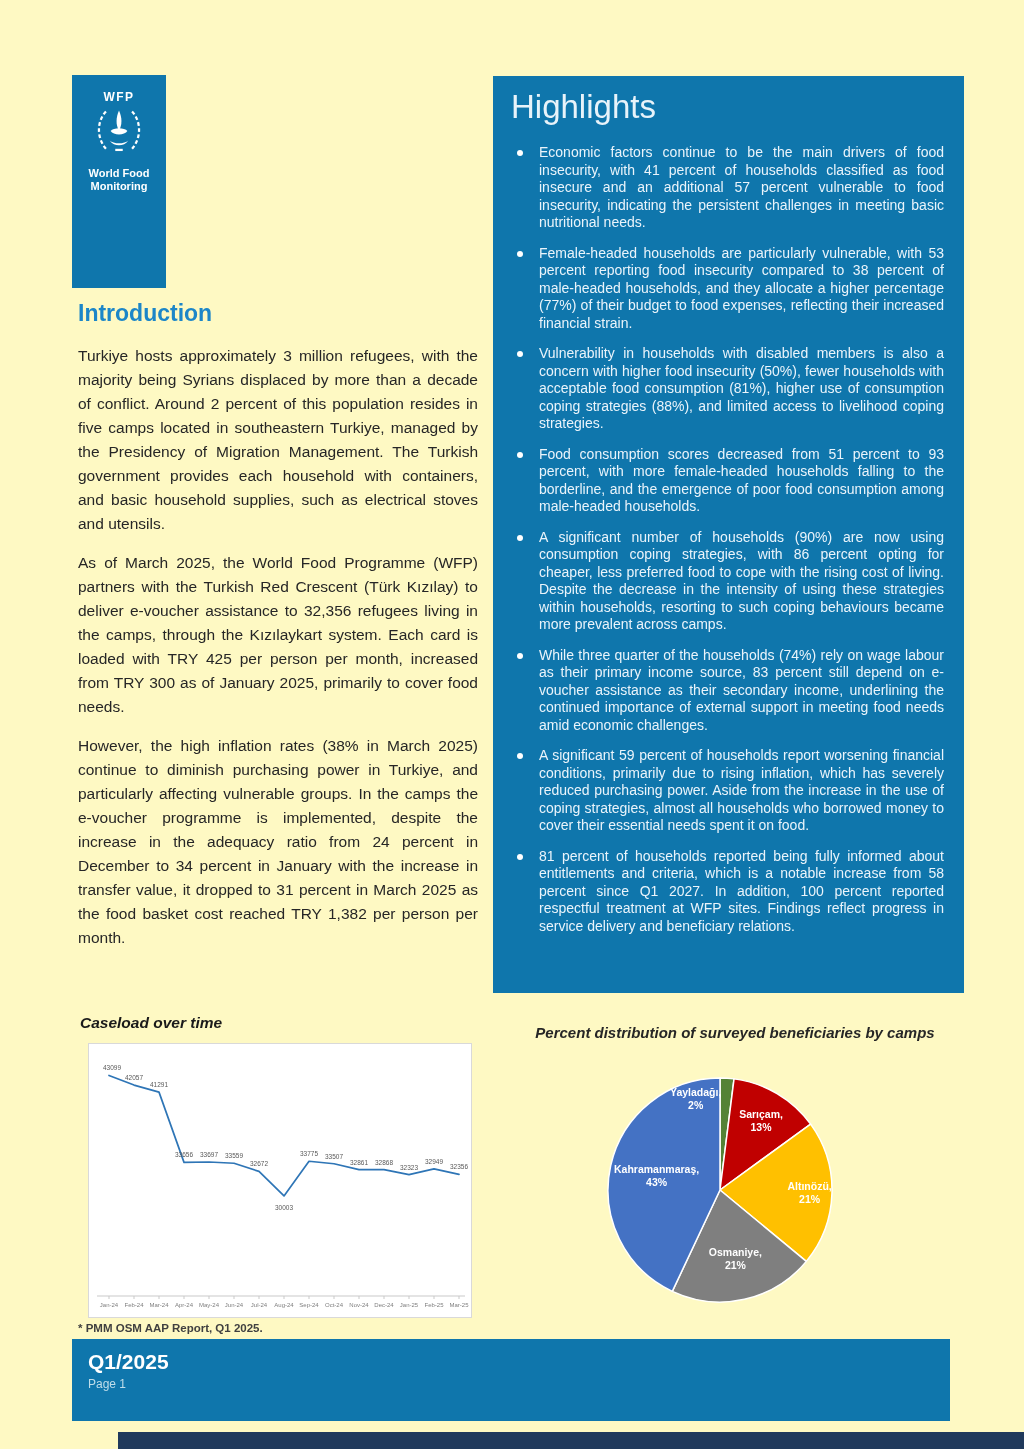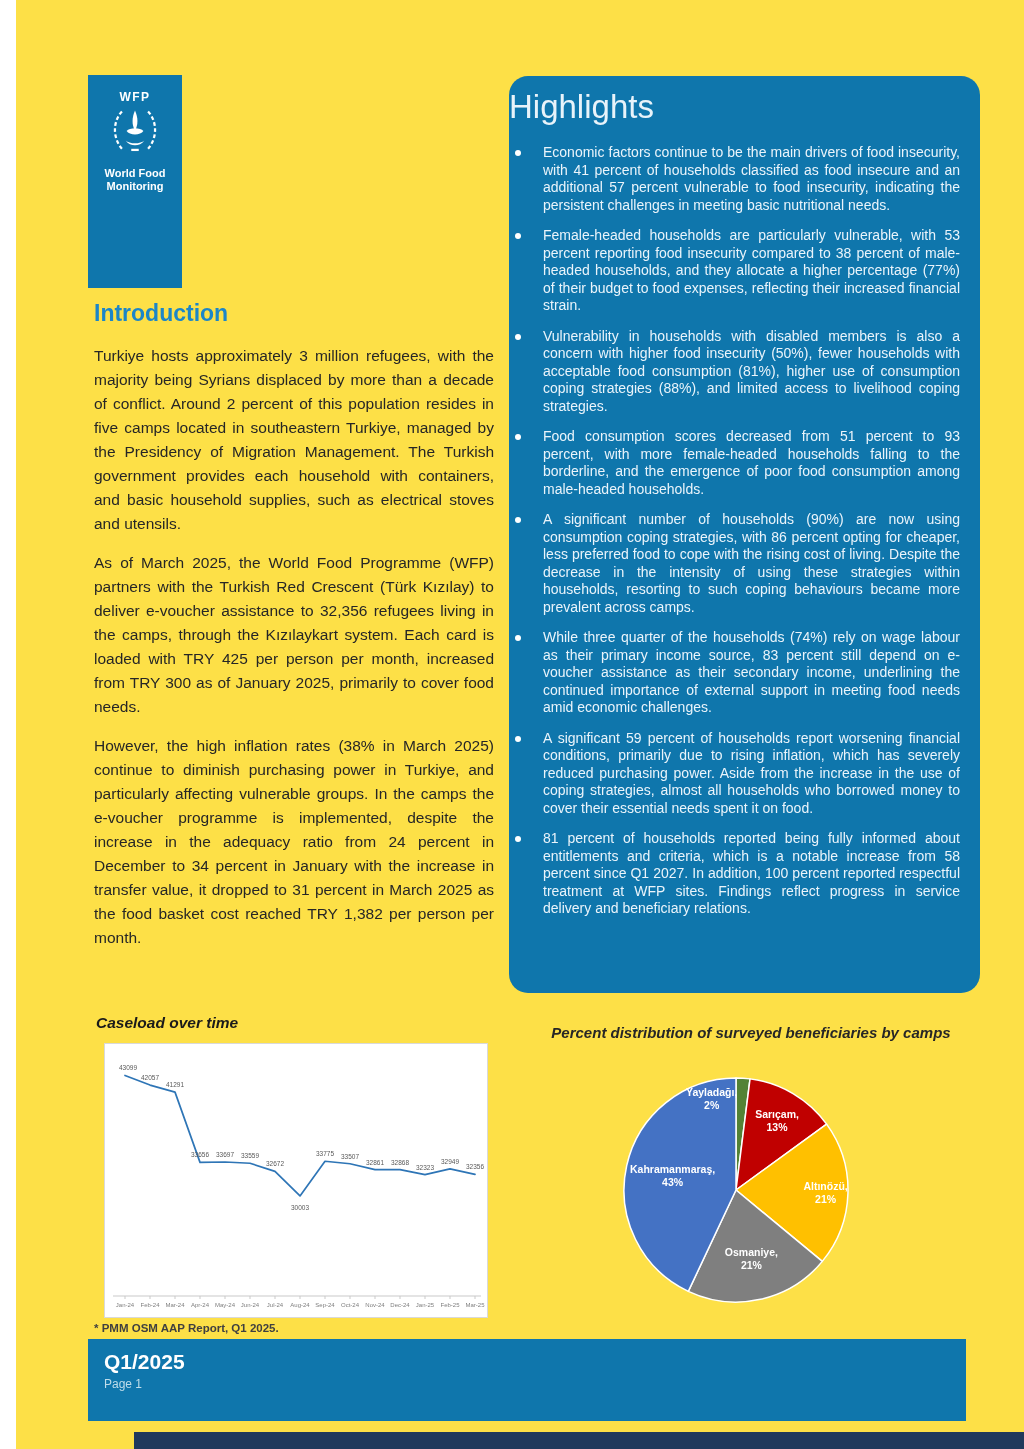--- a/index.html
+++ b/index.html
@@ -1,36 +1,36 @@
 <!DOCTYPE html>
 <html><head>
 <meta charset="utf-8">
 <style>
   html,body{margin:0;padding:0;background:#ffffff;}
   body{width:1024px;height:1449px;position:relative;font-family:"Liberation Sans",sans-serif;overflow:hidden;}
-  .page{position:absolute;inset:0;background:#fde047;margin-left:16px;}
+  .page{position:absolute;inset:0;background:#fef9c3;}
 
   
   .logo-box{position:absolute;left:72px;top:75px;width:94px;height:213px;background:#0F76AC;display:flex;flex-direction:column;align-items:center;}
   .logo-acronym{color:#fff;font-weight:bold;font-size:12px;letter-spacing:1.5px;margin-top:15px;}
   .emblem{width:56px;height:54px;margin-top:1px;}
   .logo-org{margin-top:8px;text-align:center;color:#fff;font-weight:bold;font-size:11px;line-height:13px;}
   .doc-title{position:absolute;left:183px;top:80px;color:#1C86C8;}
   .t-line{font-size:28px;font-weight:bold;line-height:37px;}
   .subtitle{font-size:22px;margin-top:5px;font-weight:normal;}
 
   
   .intro{position:absolute;left:78px;top:300px;width:400px;}
   .intro h2{color:#1C86C8;font-size:23px;margin:0 0 17px 0;font-weight:bold;}
   .intro p{font-size:15.5px;line-height:24px;color:#262626;text-align:justify;margin:0 0 15px 0;}
 
   
-  .highlights{position:absolute;left:493px;top:76px;width:471px;height:917px;background:#0F76AC;box-sizing:border-box;padding:10px 20px 0 0;overflow:hidden;border-radius:19px;}
+  .highlights{position:absolute;left:493px;top:76px;width:471px;height:917px;background:#0F76AC;box-sizing:border-box;padding:10px 20px 0 18px;overflow:hidden;}
   .hl-title{color:#E8F3FA;font-size:33px;font-weight:400;margin:2px 0 18px 0;}
-  .bullet{display:flex;margin-bottom:13px;gap:6px;}
+  .bullet{display:flex;margin-bottom:13px;}
   .dot{flex:0 0 6px;width:6px;height:6px;border-radius:50%;background:#ffffff;margin:6px 16px 0 6px;}
   .btext{font-size:14px;line-height:17.5px;color:#EAF4FB;text-align:justify;}
 
   
   .line-title{position:absolute;left:80px;top:1014px;font-size:15.5px;font-weight:bold;font-style:italic;color:#1a1a1a;}
   .line-box{position:absolute;left:88px;top:1043px;width:384px;height:275px;border:1px solid #D9D9D9;box-sizing:border-box;background:#fff;}
 
   .footnote{position:absolute;left:78px;top:1322px;font-size:11.5px;font-weight:bold;color:#404040;}
 
   

